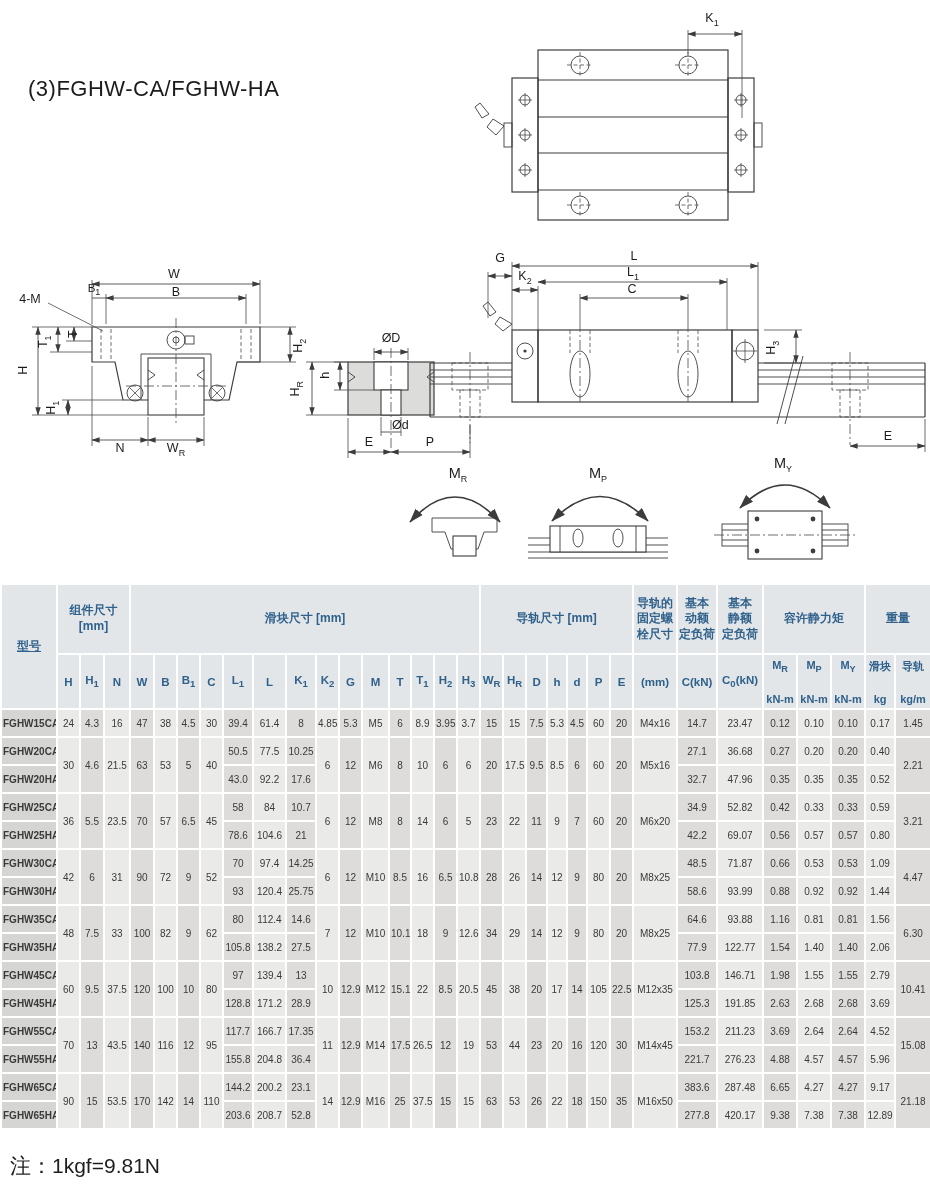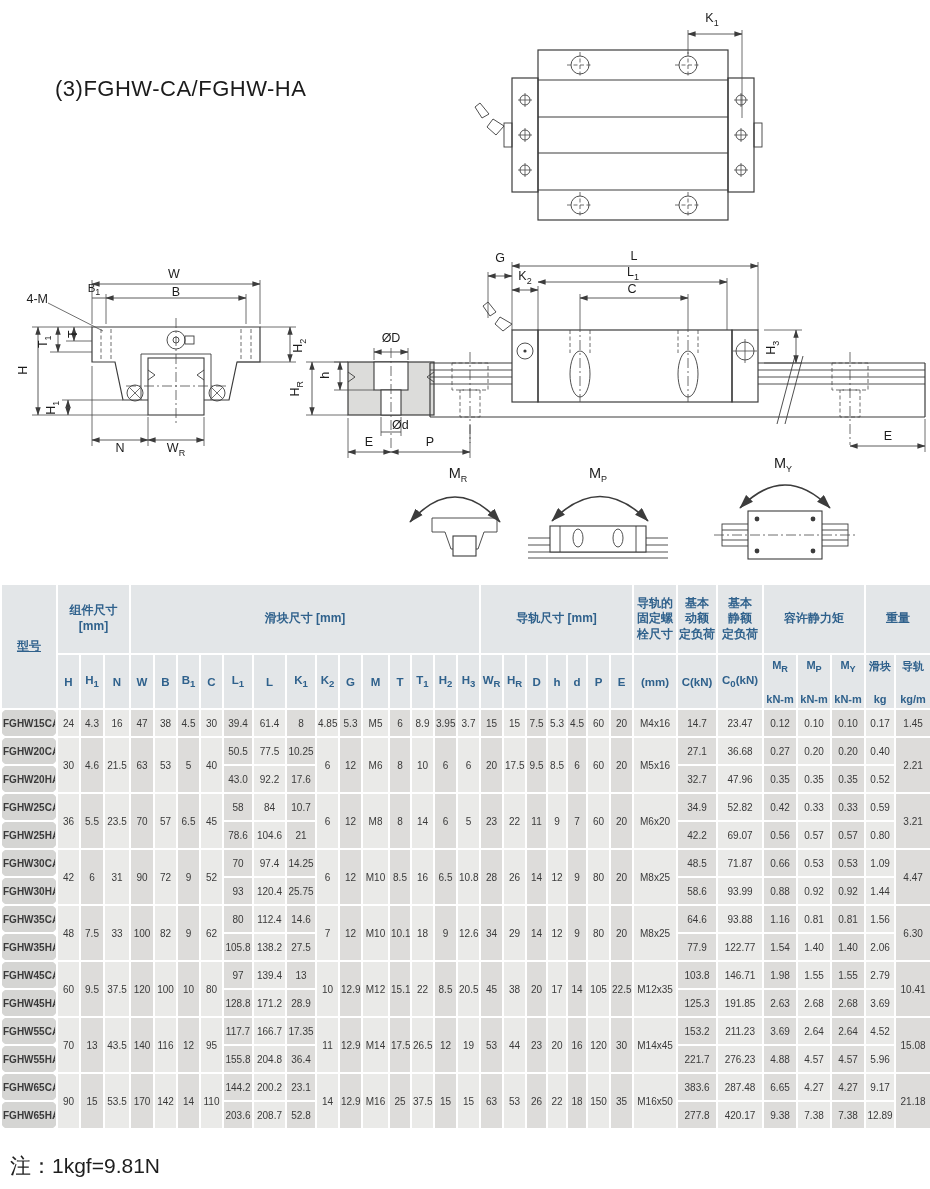--- a/index.html
+++ b/index.html
@@ -1,33 +1,33 @@
 <!DOCTYPE html>
 <html><head>
 <meta charset="utf-8">
 <style>
   html,body{margin:0;padding:0;background:#fff;}
   body{width:930px;height:1189px;position:relative;font-family:"Liberation Sans",sans-serif;overflow:hidden;}
-  .page-title{position:absolute;left:28px;top:76px;font-size:22px;color:#1b1b1b;letter-spacing:.5px;margin-left:27px;}
+  .page-title{position:absolute;left:28px;top:76px;font-size:22px;color:#1b1b1b;letter-spacing:.5px;}
   #drawing-area{position:absolute;left:0;top:0;width:930px;height:582px;}
   #drawing-area svg{position:absolute;left:0;top:0;}
   .dim-label{position:absolute;font-size:12.5px;color:#1c1c1c;text-align:center;line-height:1;white-space:nowrap;}
   .dim-label sub{font-size:9px;}
   .rot{transform:rotate(-90deg);transform-origin:center center;width:30px;}
   .mlabel{font-size:14.5px;}
   
   #spec-table{position:absolute;left:0;top:583px;width:930px;border-collapse:collapse;table-layout:fixed;}
   #spec-table th,#spec-table td{border:2px solid #fff;padding:0 1px;text-align:center;vertical-align:middle;overflow:hidden;}
   #spec-table th{background:#e3e6e8;color:#2f618c;font-weight:bold;}
   tr.h1 th{height:68px;font-size:12px;line-height:1.3;white-space:pre-line;}
   tr.h2 th{height:53px;font-size:11.5px;border-bottom-width:3px;}
   th.model-h{font-size:12.5px;border-bottom-width:3px;text-decoration:underline;}
   th .two{display:flex;flex-direction:column;justify-content:space-between;height:46px;padding:2px 0;font-size:11px;}
   #spec-table td{font-size:10px;color:#3a3a3a;height:26px;}
-  td.model{background:#d5d5d3;font-weight:bold;color:#2d2d2d;text-align:center;font-size:10px;border-radius:8px;}
+  td.model{background:#d5d5d3;font-weight:bold;color:#2d2d2d;text-align:center;font-size:10px;}
   .cA{background:#eaeae8;}
   .cB{background:#dddcda;}
   tr.grp-end td,td.ge{border-bottom-width:3px;}
   .note{position:absolute;left:10px;top:1152px;font-size:21px;color:#1e1e1e;}
   
   .ln{fill:none;stroke:#3c3c3c;stroke-width:1.2;}
   .tn{fill:none;stroke:#3c3c3c;stroke-width:.9;}
   .ext{fill:none;stroke:#4a4a4a;stroke-width:.8;}
   .dim{fill:none;stroke:#4a4a4a;stroke-width:.9;}
   .dsh{stroke-dasharray:4 2.5;}
@@ -263,21 +263,21 @@
     <circle cx="757" cy="551" r="2.4" fill="#3c3c3c"></circle>
         <circle cx="813" cy="551" r="2.4" fill="#3c3c3c"></circle>
     <line x1="714" y1="535" x2="856" y2="535" class="cl"></line>
   </g>
 </svg>
 
   <div class="dim-label" style="left:690px;top:12px;width:44px;">K<sub>1</sub></div>
   <div class="dim-label" style="left:152px;top:268px;width:44px;">W</div>
   <div class="dim-label" style="left:154px;top:286px;width:44px;">B</div>
   <div class="dim-label" style="left:80px;top:283px;width:28px;font-size:11.5px;">B<sub>1</sub></div>
-  <div class="dim-label" style="left:12px;top:293px;width:36px;text-align:right;">4-M</div>
+  <div class="dim-label" style="left:12px;top:293px;width:36px;">4-M</div>
   <div class="dim-label rot" style="left:285px;top:338px;">H<sub>2</sub></div>
   <div class="dim-label rot" style="left:58px;top:328px;">T</div>
   <div class="dim-label rot" style="left:30px;top:334px;">T<sub>1</sub></div>
   <div class="dim-label rot" style="left:8px;top:364px;">H</div>
   <div class="dim-label rot" style="left:38px;top:400px;">H<sub>1</sub></div>
   <div class="dim-label" style="left:98px;top:442px;width:44px;">N</div>
   <div class="dim-label" style="left:154px;top:442px;width:44px;">W<sub>R</sub></div>
   <div class="dim-label" style="left:369px;top:332px;width:44px;">ØD</div>
   <div class="dim-label rot" style="left:310px;top:369px;">h</div>
   <div class="dim-label rot" style="left:282px;top:381px;">H<sub>R</sub></div>

